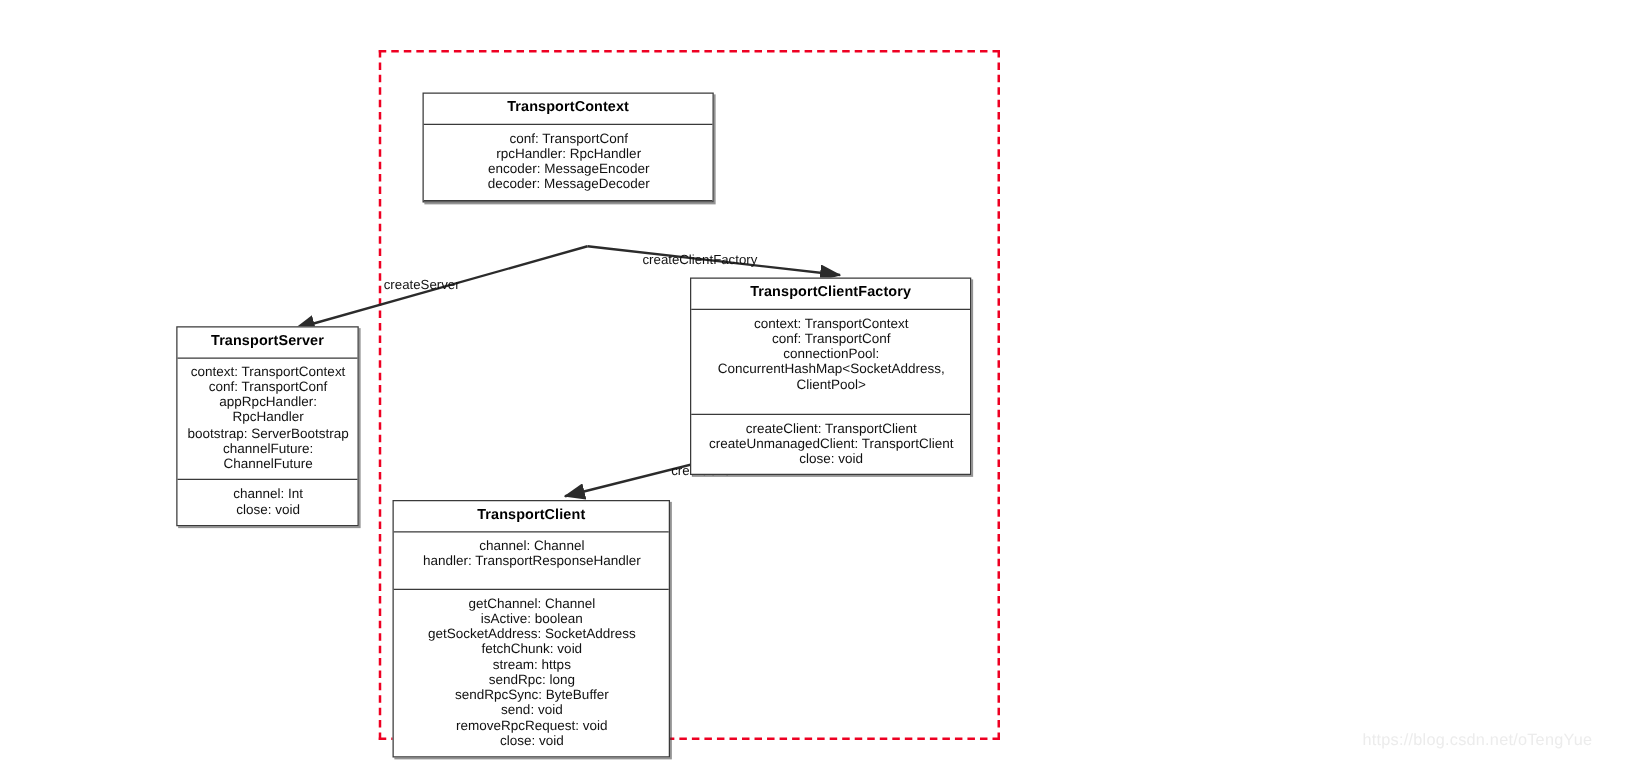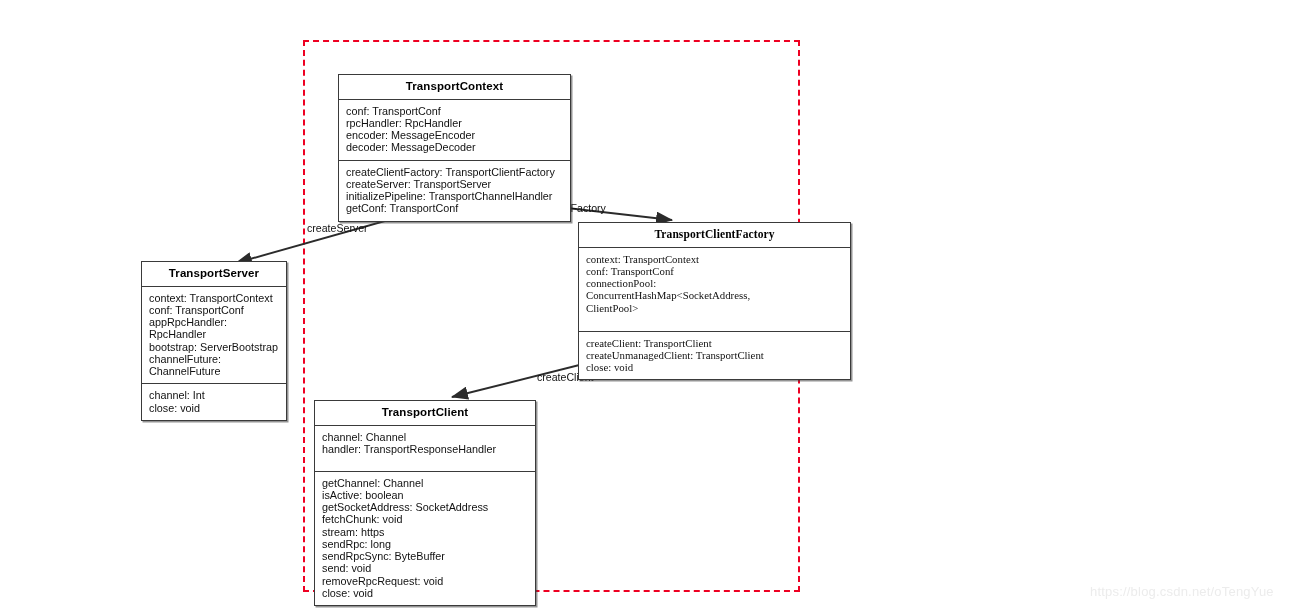--- a/index.html
+++ b/index.html
@@ -43,20 +43,21 @@
     padding: 5px 4px 6px 4px;
     border-bottom: 1.4px solid #3a3a3a;
     line-height: 1.1;
     letter-spacing: 0.1px;
   }
   .uml-compartment {
     padding: 5px 6px 6px 7px;
     font-size: 10.8px;
     color: #111111;
     line-height: 1.135;
+    text-align: center;
   }
   .uml-compartment.bordered {
     border-bottom: 1.4px solid #3a3a3a;
   }
   .uml-row {
     white-space: pre-wrap;
     word-break: break-word;
   }
 
   
@@ -109,44 +110,38 @@
   <div class="edge-label" style="left:537px; top:371px;">createClient</div>
 
   <div class="uml-class" style="left:338px; top:74px; width:233px;">
     <div class="uml-title">TransportContext</div>
     <div class="uml-compartment bordered">
       <div class="uml-row">conf: TransportConf</div>
       <div class="uml-row">rpcHandler: RpcHandler</div>
       <div class="uml-row">encoder: MessageEncoder</div>
       <div class="uml-row">decoder: MessageDecoder</div>
     </div>
-    <div class="uml-compartment">
-      <div class="uml-row">createClientFactory: TransportClientFactory</div>
-      <div class="uml-row">createServer: TransportServer</div>
-      <div class="uml-row">initializePipeline: TransportChannelHandler</div>
-      <div class="uml-row">getConf: TransportConf</div>
-    </div>
   </div>
 
   <div class="uml-class" style="left:141px; top:261px; width:146px;">
     <div class="uml-title">TransportServer</div>
     <div class="uml-compartment bordered">
       <div class="uml-row">context: TransportContext</div>
       <div class="uml-row">conf: TransportConf</div>
       <div class="uml-row">appRpcHandler: RpcHandler</div>
       <div class="uml-row">bootstrap: ServerBootstrap</div>
       <div class="uml-row">channelFuture: ChannelFuture</div>
     </div>
     <div class="uml-compartment">
       <div class="uml-row">channel: Int</div>
       <div class="uml-row">close: void</div>
     </div>
   </div>
 
-  <div class="uml-class" style="left:578px; top:222px; width:273px;font-family:Liberation Serif, serif;">
+  <div class="uml-class" style="left:552px; top:222px; width:225px;">
     <div class="uml-title">TransportClientFactory</div>
     <div class="uml-compartment bordered" style="min-height:72px;">
       <div class="uml-row">context: TransportContext</div>
       <div class="uml-row">conf: TransportConf</div>
       <div class="uml-row">connectionPool:</div>
       <div class="uml-row">ConcurrentHashMap&lt;SocketAddress,</div>
       <div class="uml-row">ClientPool&gt;</div>
     </div>
     <div class="uml-compartment">
       <div class="uml-row">createClient: TransportClient</div>

